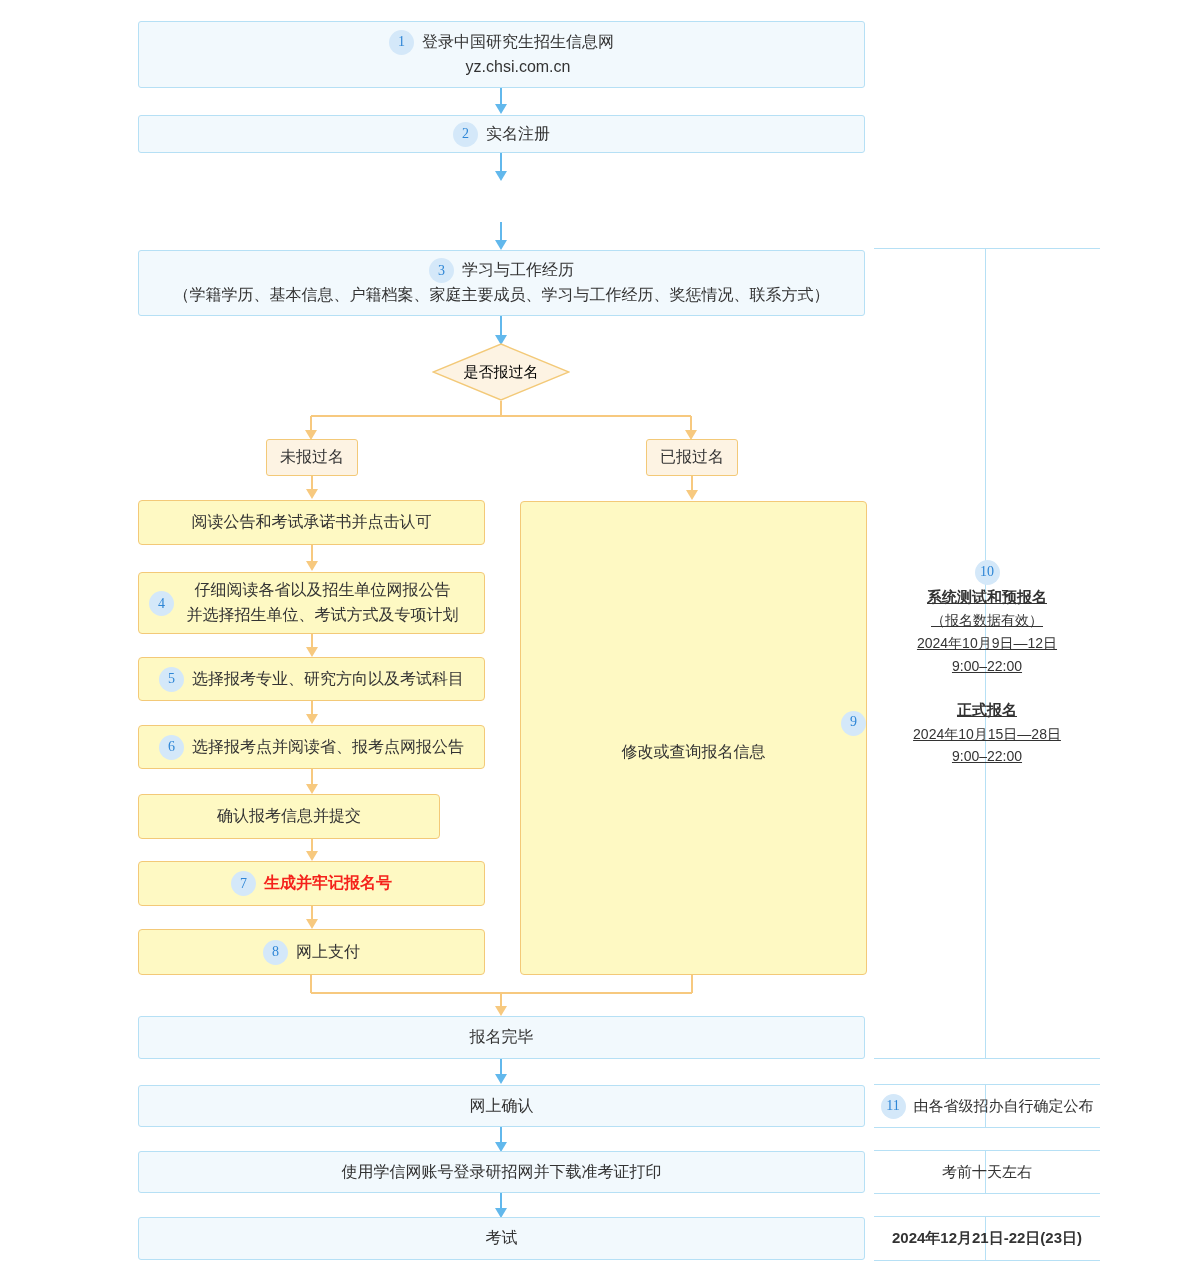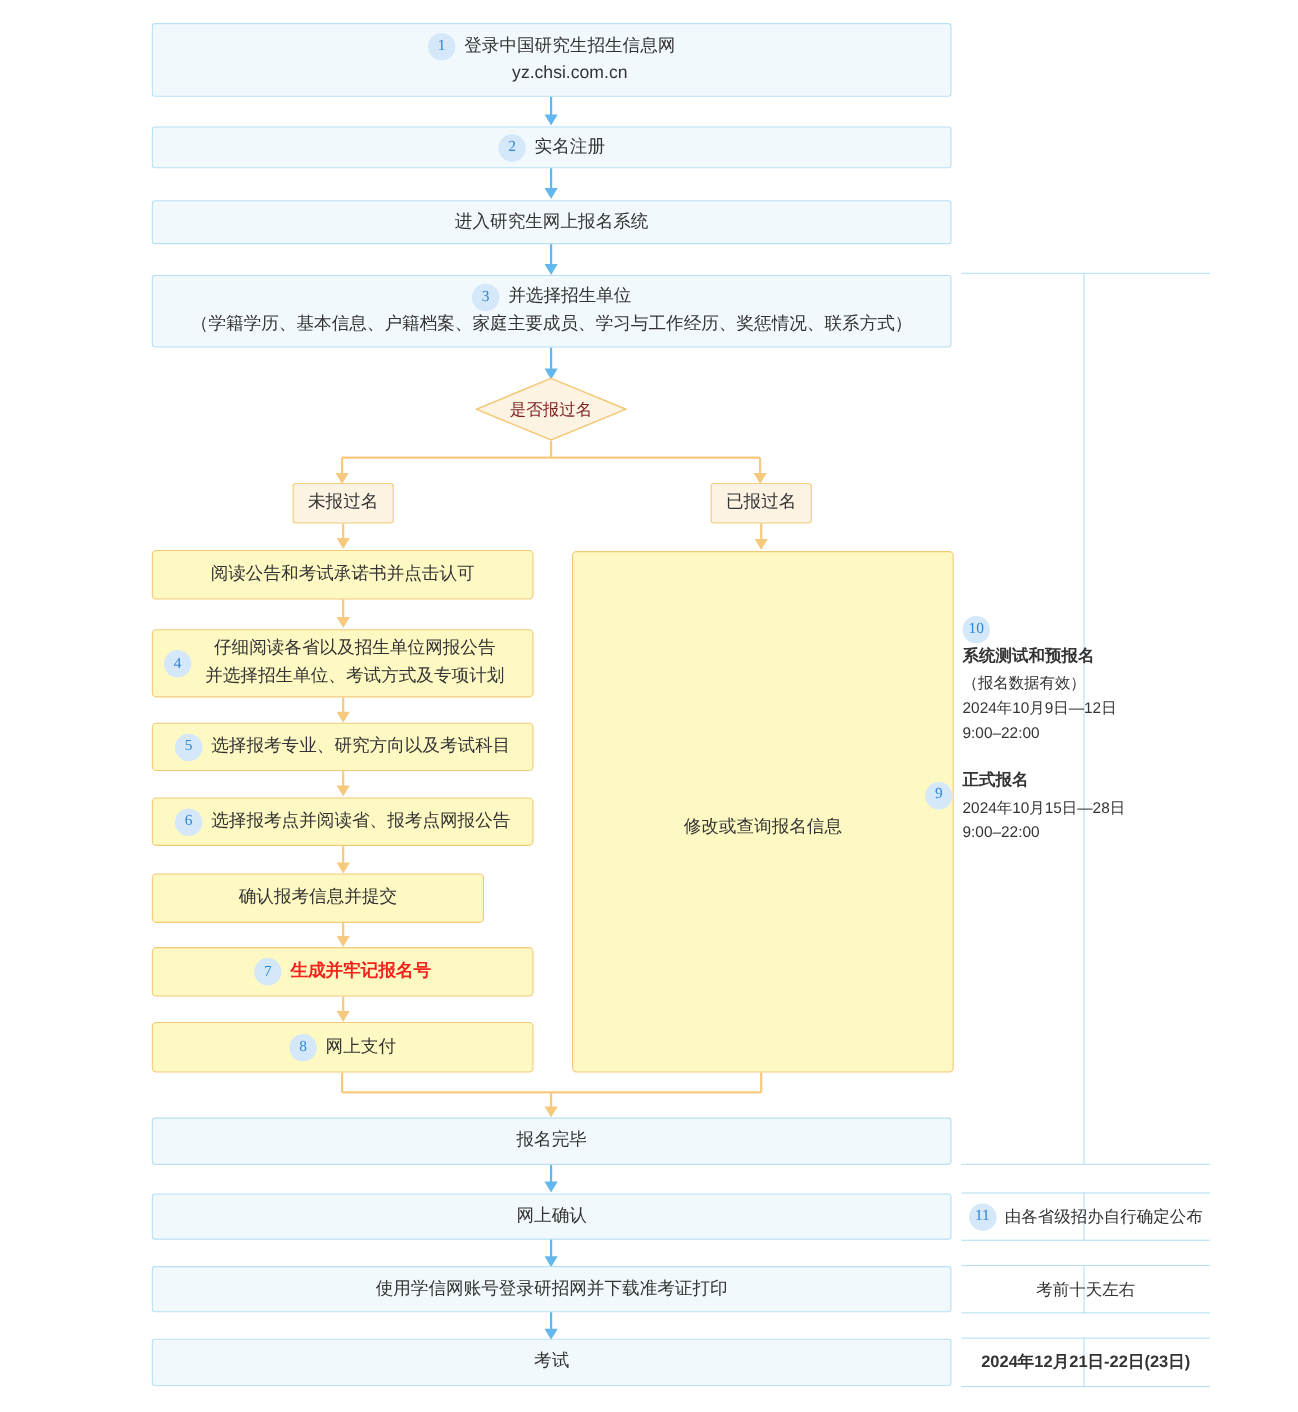--- a/index.html
+++ b/index.html
@@ -105,44 +105,45 @@
   }
   .diamond-wrap svg { display: block; }
   .diamond-label {
     position: absolute;
     left: 0; top: 0;
     width: 100%; height: 100%;
     display: flex;
     align-items: center;
     justify-content: center;
     font-size: 15px;
-    color: #7f1d1d;
+    color: #000000;
   }
   
   .conn {
     position: absolute;
   }
   .conn svg { display: block; overflow: visible; }
   
   .hline {
     position: absolute;
     height: 1px;
     background: #b6e0f5;
   }
   .vline {
     position: absolute;
     width: 1px;
     background: #b6e0f5;
   }
   .side-block {
     position: absolute;
-    text-align: left;
+    text-align: center;
     font-size: 14px;
     color: #333333;
     line-height: 1.62;
+    text-decoration: underline;
   }
   .side-block .ttl {
     font-weight: bold;
     font-size: 15px;
   }
   .side-row {
     position: absolute;
     display: flex;
     align-items: center;
     justify-content: center;
@@ -179,35 +180,32 @@
     </div>
   </div>
 
   <div class="conn" style="left:494px; top:153px;">
     <svg width="14" height="29" viewBox="0 0 14 29">
       <line x1="7" y1="0" x2="7" y2="19" stroke="#62b8ec" stroke-width="2"></line>
       <polygon points="1,18 13,18 7,28" fill="#62b8ec"></polygon>
     </svg>
   </div>
 
-  <div class="node blue" style="left:138px; top:182px; width:727px; height:40px;">
-    <div>进入研究生网上报名系统</div>
-  </div>
 
   <div class="conn" style="left:494px; top:222px;">
     <svg width="14" height="29" viewBox="0 0 14 29">
       <line x1="7" y1="0" x2="7" y2="19" stroke="#62b8ec" stroke-width="2"></line>
       <polygon points="1,18 13,18 7,28" fill="#62b8ec"></polygon>
     </svg>
   </div>
 
   <div class="node blue" style="left:138px; top:250px; width:727px; height:66px;">
     <div class="row">
       <span class="badge">3</span>
-      <span>并选择招生单位</span>
+      <span>学习与工作经历</span>
     </div>
     <div class="line2">（学籍学历、基本信息、户籍档案、家庭主要成员、学习与工作经历、奖惩情况、联系方式）</div>
   </div>
 
   <div class="conn" style="left:494px; top:316px;">
     <svg width="14" height="30" viewBox="0 0 14 30">
       <line x1="7" y1="0" x2="7" y2="20" stroke="#62b8ec" stroke-width="2"></line>
       <polygon points="1,19 13,19 7,29" fill="#62b8ec"></polygon>
     </svg>
   </div>

